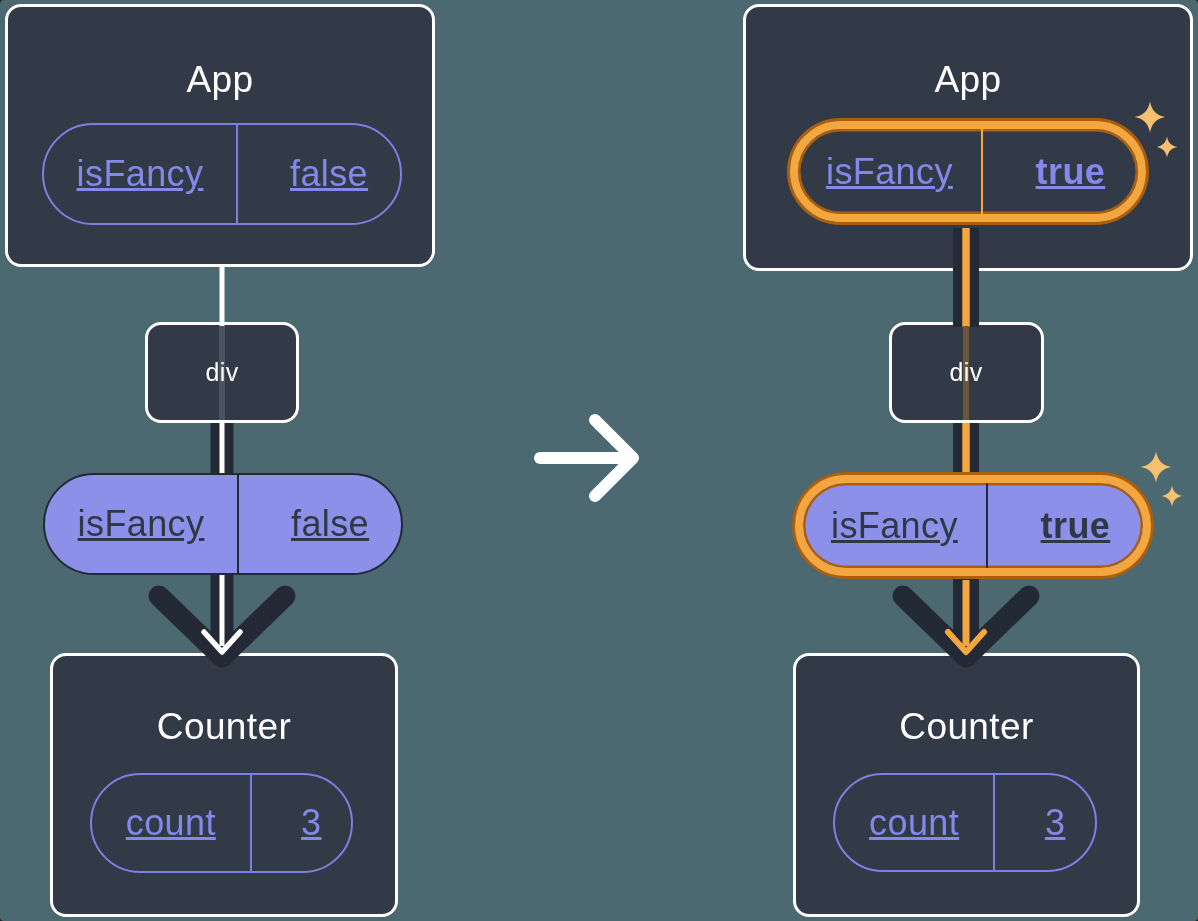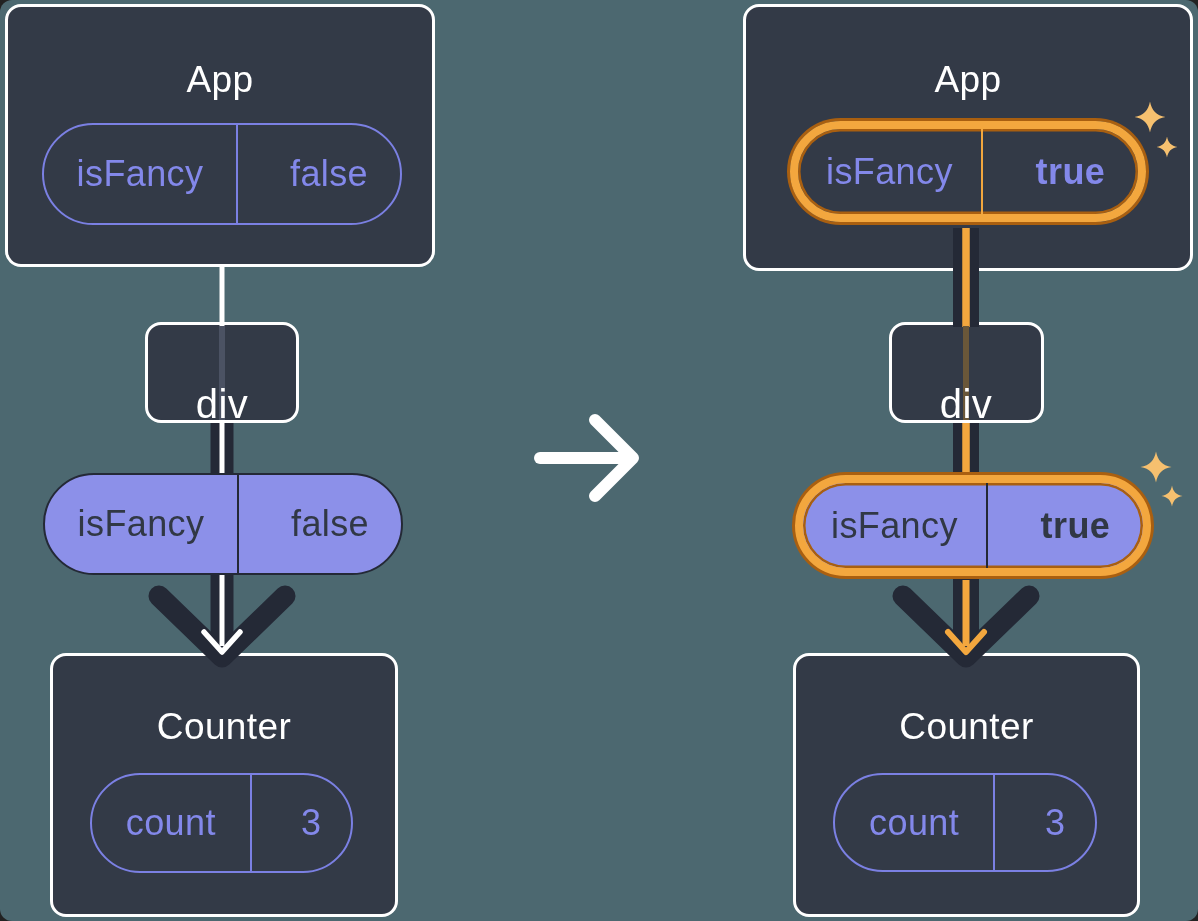--- a/index.html
+++ b/index.html
@@ -5,35 +5,35 @@
   :root{
     --background:#4c6870; --panel:#333a47; --panel-border:#ffffff;
     --ink:#242936; --ink-text:#313845;
     --purple-line:#7b80e3; --purple-text:#8388ea; --purple-fill:#8c90e9;
     --orange:#f3a73e; --orange-dark:#a95f10;
     --muted-slate:#4b5263; --muted-brown:#6a5739; --sparkle:#f6c06f;
   }
   html,body{margin:0;padding:0;background:#222;}
   .stage{
     position:relative;width:1198px;height:921px;background:var(--background);
-    border-radius:12px;overflow:hidden;
+    border-radius:4px;overflow:hidden;
     font-family:"Liberation Sans","DejaVu Sans",sans-serif;
     -webkit-font-smoothing:antialiased;
   }
   .box{position:absolute;background:var(--panel);border:3px solid var(--panel-border);
     box-sizing:border-box;border-radius:16px;z-index:1;}
   .box-title{position:absolute;left:0;right:0;text-align:center;color:#fff;
     font-size:37px;font-weight:500;letter-spacing:.4px;}
   .connector-layer{position:absolute;left:0;top:0;z-index:2;}
-  .node-label{position:absolute;z-index:3;color:#fff;font-size:40px;font-weight:500;
-    transform:translate(-50%,-50%);letter-spacing:.4px;margin-top:32px;}
+  .node-label{position:absolute;z-index:3;color:#fff;font-size:25px;font-weight:500;
+    transform:translate(-50%,-50%);letter-spacing:.4px;}
   .pill{position:absolute;z-index:3;display:flex;align-items:stretch;box-sizing:border-box;
     border-radius:60px;overflow:hidden;}
   .pill .cell{display:flex;align-items:center;justify-content:center;font-size:36px;
-    letter-spacing:.4px;}
+    letter-spacing:.4px;text-decoration:underline;}
   .pill .cell-key{width:57.5%;}
   .pill .cell-val{width:42.5%;padding-left:20px;}
   .pill.counter-cells .cell-key{width:66.5%;}
   .pill.counter-cells .cell-val{width:33.5%;}
   .pill-outline{border:2.5px solid var(--purple-line);color:var(--purple-text);}
   .pill-outline .cell-val{border-left:2px solid var(--purple-line);}
   .pill-filled{background:var(--purple-fill);border:2px solid var(--ink);color:var(--ink-text);}
   .pill-filled .cell-val{border-left:2px solid var(--ink);}
   .pill-ring{border:8px solid var(--orange);
     box-shadow:0 0 0 3px var(--orange-dark), inset 0 0 0 2.5px var(--orange-dark);}

